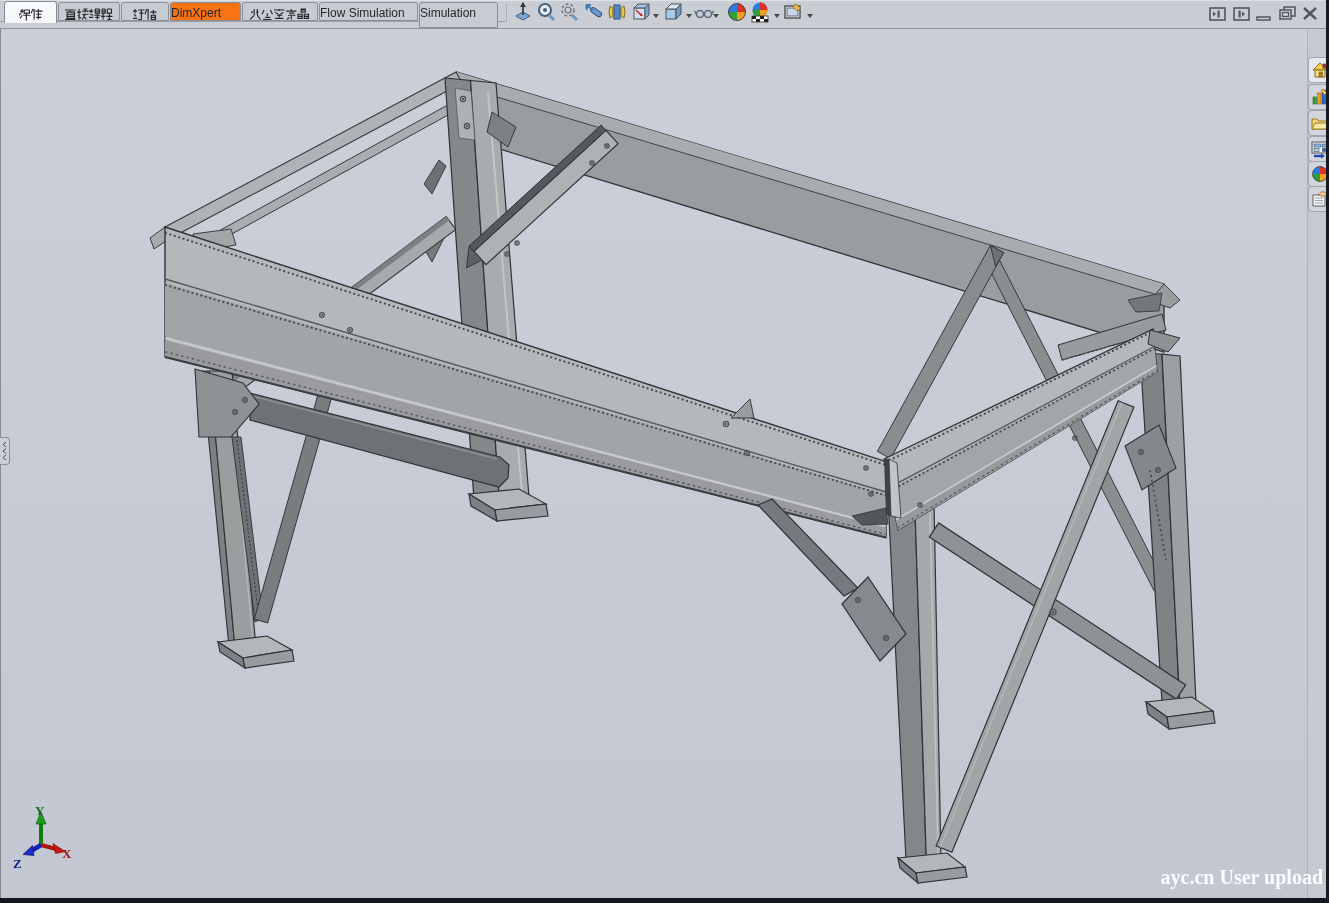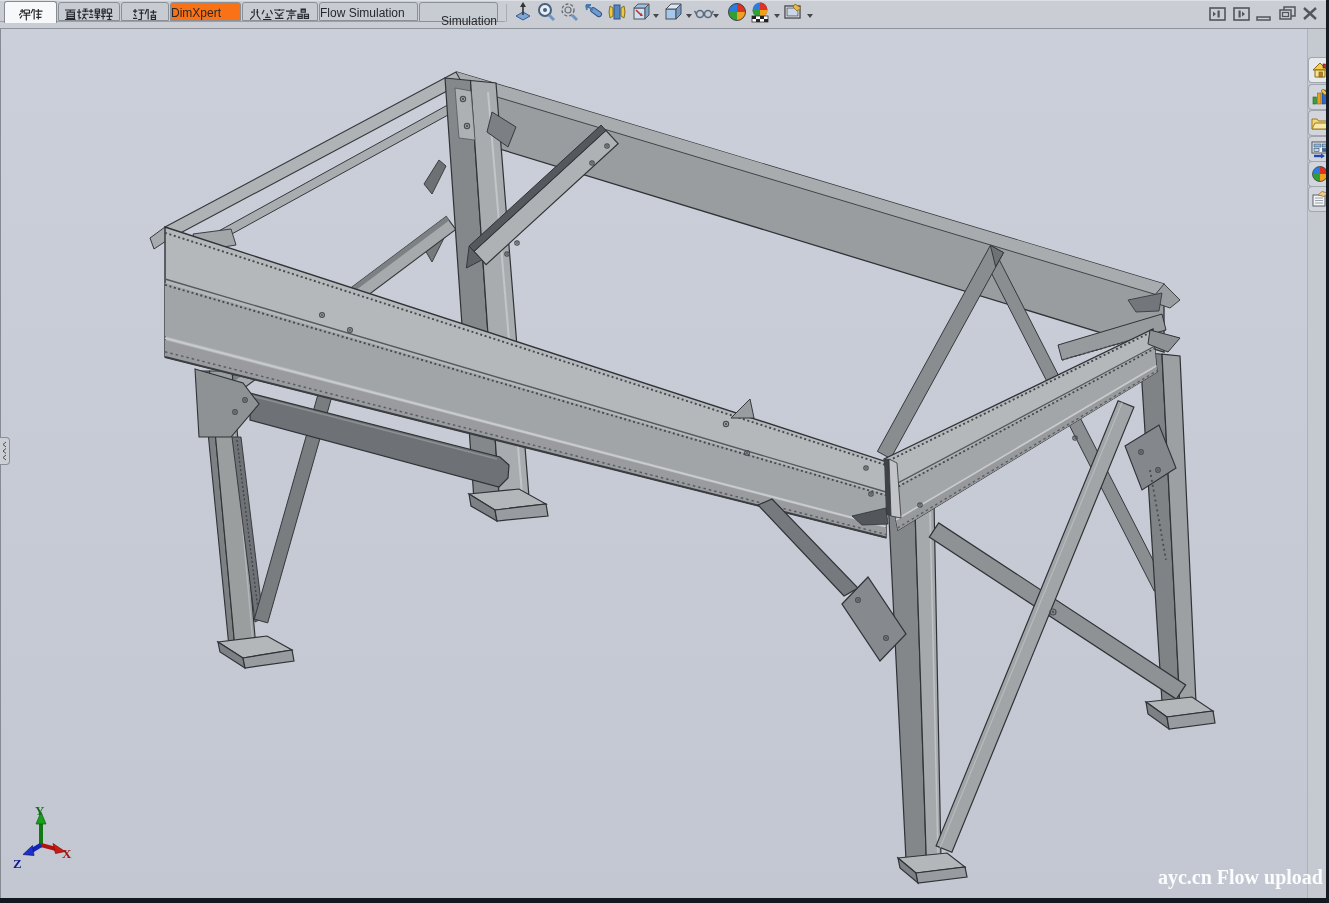--- a/index.html
+++ b/index.html
@@ -199,21 +199,21 @@
         <circle cx="10" cy="10" r="7.5" fill="none" stroke="#444" stroke-width="0.8"></circle>
       </svg>
     </div>
     <div style="position:absolute;left:1308px;top:186px;width:23px;height:24px;background:#d2d5db;border:1px solid #a2a6ae;border-right:none;border-radius:4px 0 0 4px;">
       <svg style="position:absolute;left:1px;top:2px" width="20" height="20" viewBox="0 0 20 20">
         <rect x="3" y="6" width="12" height="11" fill="#f4f5f7" stroke="#5a6068"></rect>
         <path d="M5,9 h8 M5,11.5 h8 M5,14 h8" stroke="#9aa2ac" stroke-width="1"></path>
         <path d="M8,6 l4,-3.5 6,1.5 -4,3.5 z" fill="#f0c890" stroke="#9a7432" stroke-width="0.8"></path>
       </svg>
     </div>
-<div id="watermark">ayc.cn Flow upload</div>
+<div id="watermark">ayc.cn User upload</div>
 <div id="topbar">
 <div id="tabline"></div>
 <div style="position:absolute;left:506px;top:4px;width:1px;height:18px;background:#a9aeb5;"></div>
 <div style="position:absolute;left:0;top:0;width:1326px;height:1px;background:#dde0e5;"></div>
 <div style="position:absolute;left:4px;top:1px;width:53px;height:22px;background:#f7f8f9;border:1px solid #878c94;border-bottom:none;border-radius:3px 3px 0 0;text-align:center;padding-top:5px;box-sizing:border-box;"><svg width="24" height="13" viewBox="0 0 24 13" style="vertical-align:middle">
           <g transform="translate(0,1) scale(1.048)">
             <path d="M1,2h4M3,0v4M0,6l2,-2M1,9l2,-3 M5,1h5M5,1v3h5v-3M5,4h5M4,6h7M7,4v7" stroke="#26282c" stroke-width="1.1" fill="none"></path>
           </g>
           <g transform="translate(12,1) scale(1.048)">
             <path d="M2,0L0,4M3,0v10M4,2h7M7,0v10M5,5h5M5,8h5" stroke="#26282c" stroke-width="1.1" fill="none"></path>
@@ -253,21 +253,21 @@
             <path d="M0,1h10M5,0v2M1,3l3,2M9,3l-3,2M5,5v3M3,6h5M1,9h8" stroke="#26282c" stroke-width="1.1" fill="none"></path>
           </g>
           <g transform="translate(36,1) scale(1.048)">
             <path d="M5,0v2M0,2h10M3,4h5M2,6h7M5,6v4M3,8l-2,2" stroke="#26282c" stroke-width="1.1" fill="none"></path>
           </g>
           <g transform="translate(48,1) scale(1.048)">
             <path d="M3,0h4v3h-4zM3,1h4M0,5h4v4h-4zM0,7h4M6,5h4v4h-4zM6,7h4" stroke="#26282c" stroke-width="1.1" fill="none"></path>
           </g>
         </svg></div>
       <div style="position:absolute;left:319px;top:2px;width:99px;height:19px;background:#c7cbd2;border:1px solid #8b9098;border-radius:3px 3px 0 0;text-align:left;padding-top:4px;box-sizing:border-box;"><span style="position:relative;top:-1px">Flow Simulation</span></div>
-      <div style="position:absolute;left:419px;top:2px;width:79px;height:20px;background:#c7cbd2;border:1px solid #8b9098;border-radius:3px 3px 0 0;text-align:right;padding-top:12px;box-sizing:border-box;"><span style="position:relative;top:-1px">Simulation</span></div>
+      <div style="position:absolute;left:419px;top:2px;width:79px;height:26px;background:#c7cbd2;border:1px solid #8b9098;border-radius:3px 3px 0 0;text-align:left;padding-top:4px;box-sizing:border-box;"><span style="position:relative;top:-1px">Simulation</span></div>
 <svg style="position:absolute;left:513px;top:2px" width="20" height="22" viewBox="0 0 20 22">
         <polygon points="3,14 10,10 17,14 10,18" fill="#7aa7d8" stroke="#3a5c86"></polygon>
         <line x1="10" y1="13" x2="10" y2="3" stroke="#333" stroke-width="1.6"></line>
         <polygon points="7,5 13,5 10,0" fill="#333"></polygon>
       </svg>
       <svg style="position:absolute;left:536px;top:2px" width="20" height="22" viewBox="0 0 20 22">
         <circle cx="9" cy="8" r="6" fill="#e8edf4" stroke="#44617e" stroke-width="2"></circle>
         <circle cx="9" cy="8" r="2" fill="#44617e"></circle>
         <line x1="13" y1="13" x2="18" y2="18" stroke="#6f96c0" stroke-width="3"></line>
       </svg>

